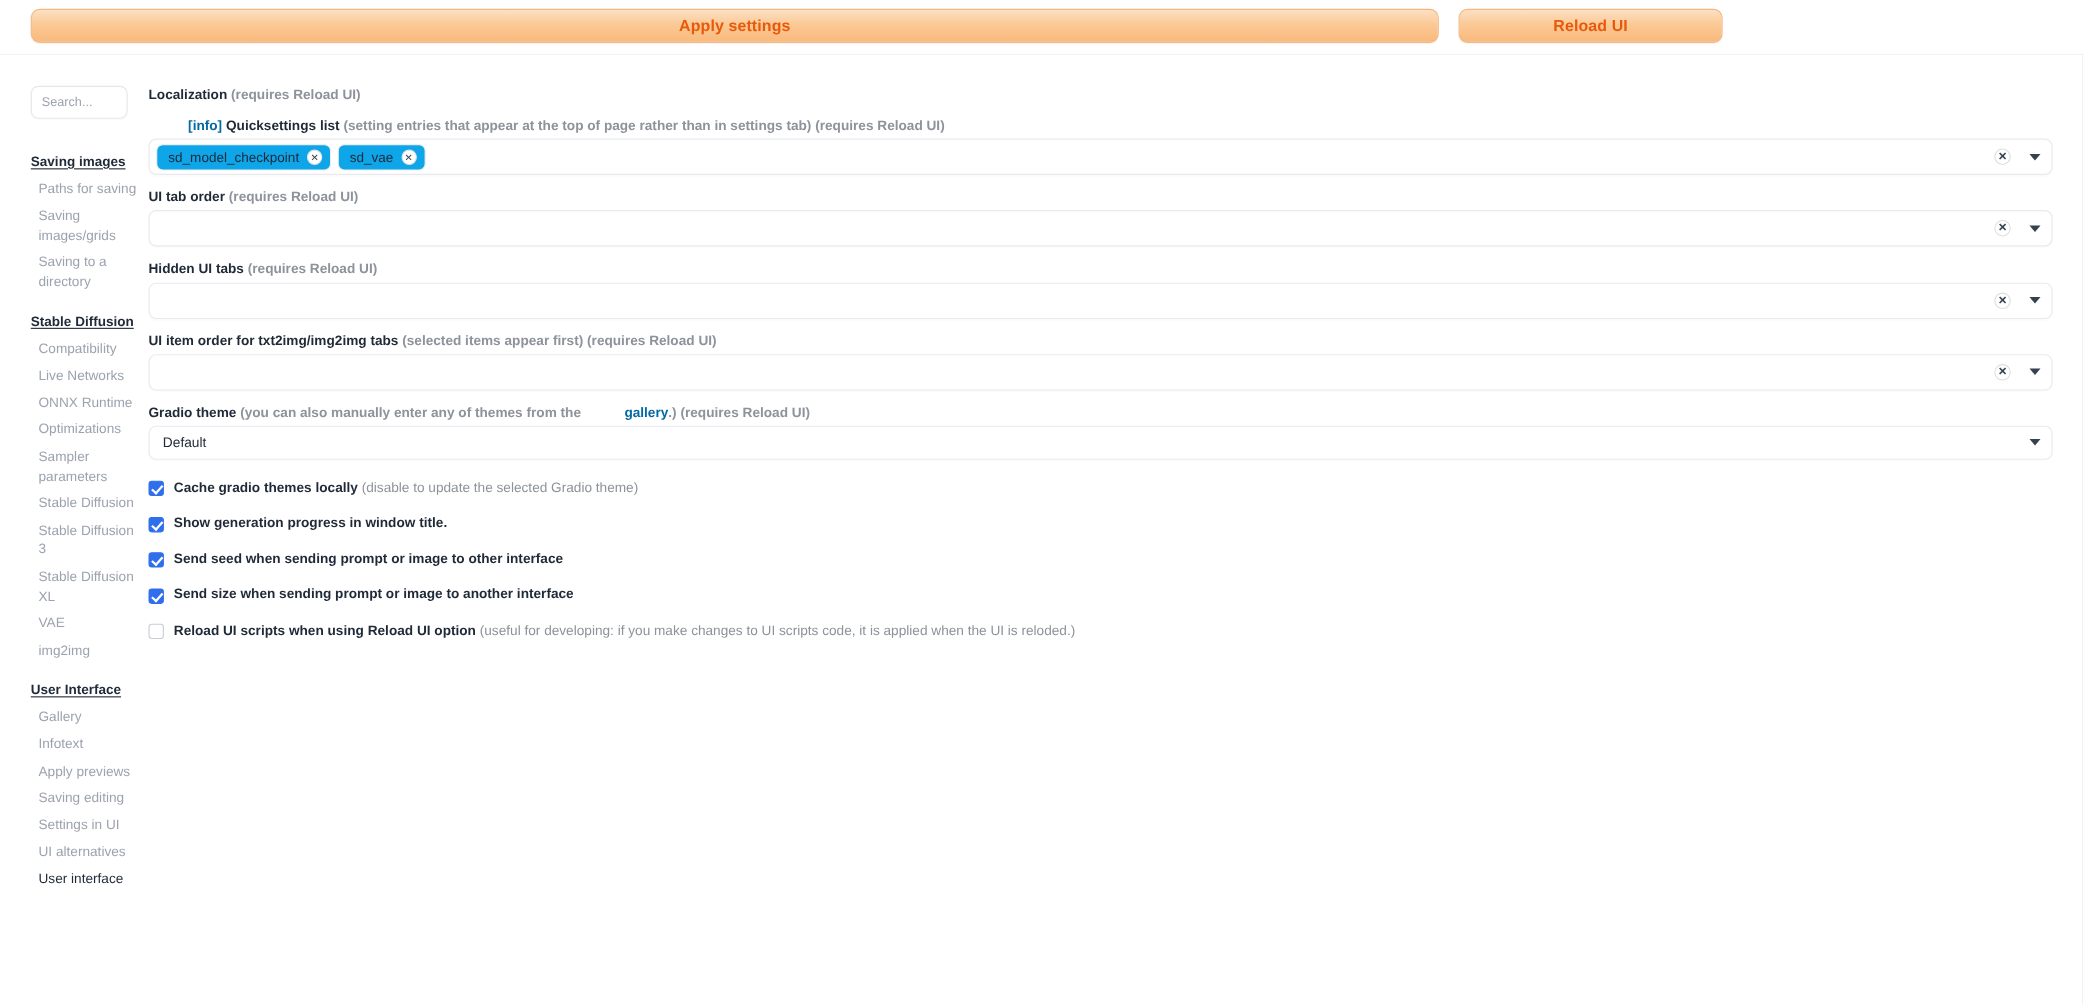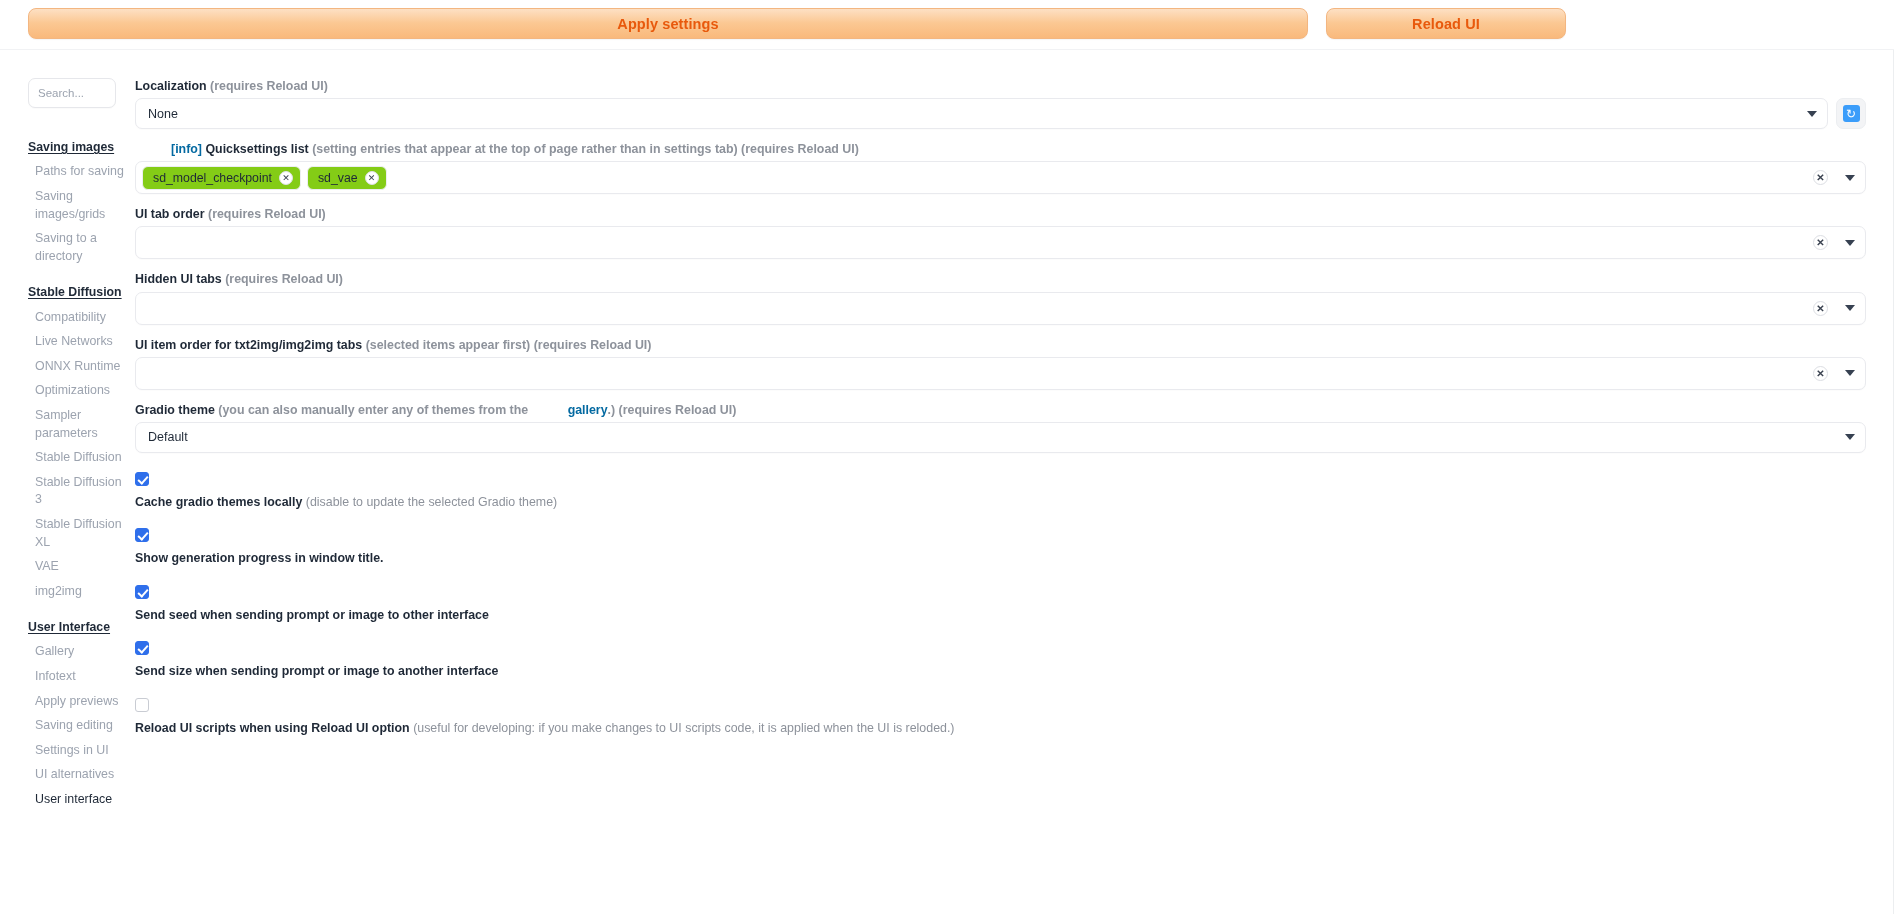--- a/index.html
+++ b/index.html
@@ -166,21 +166,21 @@
     box-shadow: 0 1px 1px rgba(0,0,0,0.015);
     cursor: text;
   }
   .chips { flex: 1; display: flex; gap: 6px; align-items: center; flex-wrap: wrap; }
   .chip {
     display: inline-flex;
     align-items: center;
     gap: 7px;
     border: 1px solid #eceef1;
     border-radius: 6px;
-    background: #84cc16;
+    background: #0ea5e9;
     padding: 4px 7px 4px 10px;
     font-size: 12.3px;
     color: #1f2937;
   }
   .chip-x {
     width: 14px; height: 14px;
     border-radius: 50%;
     border: 1px solid #dfe1e6;
     color: #3a4250;
     font-size: 9px;
@@ -210,25 +210,24 @@
     justify-content: center;
     color: #fff;
     font-size: 12px;
     line-height: 1;
   }
 
   
   .checks { margin-top: 18px; }
   .check-row {
     display: flex;
-    align-items: flex-start;
+    align-items: center;
     gap: 9px;
     margin-bottom: 17px;
     cursor: pointer;
-    flex-direction: column;
   }
   .cb {
     width: 14px; height: 14px;
     border-radius: 3px;
     border: 1px solid #c9ccd3;
     background: #fff;
     flex: 0 0 auto;
     margin-top: 1px;
     position: relative;
   }
@@ -314,29 +313,20 @@
     </div>
   </div>
 
   <div class="content">
 
     <div class="field">
       <label class="field-label">
         <span>Localization</span>
         <span class="hint">(requires Reload UI)</span>
       </label>
-      <div class="control-row">
-        <div class="select-box">
-          <span class="select-value">None</span>
-          <span class="caret"></span>
-        </div>
-        <div class="refresh-btn">
-          <span class="refresh-glyph">↻</span>
-        </div>
-      </div>
     </div>
 
     <div class="field">
       <label class="field-label">
         <span class="info-link">[info]</span>
         <span>Quicksettings list</span>
         <span class="hint">(setting entries that appear at the top of page rather than in settings tab) (requires Reload UI)</span>
       </label>
       <div class="control-row">
         <div class="multiselect">

